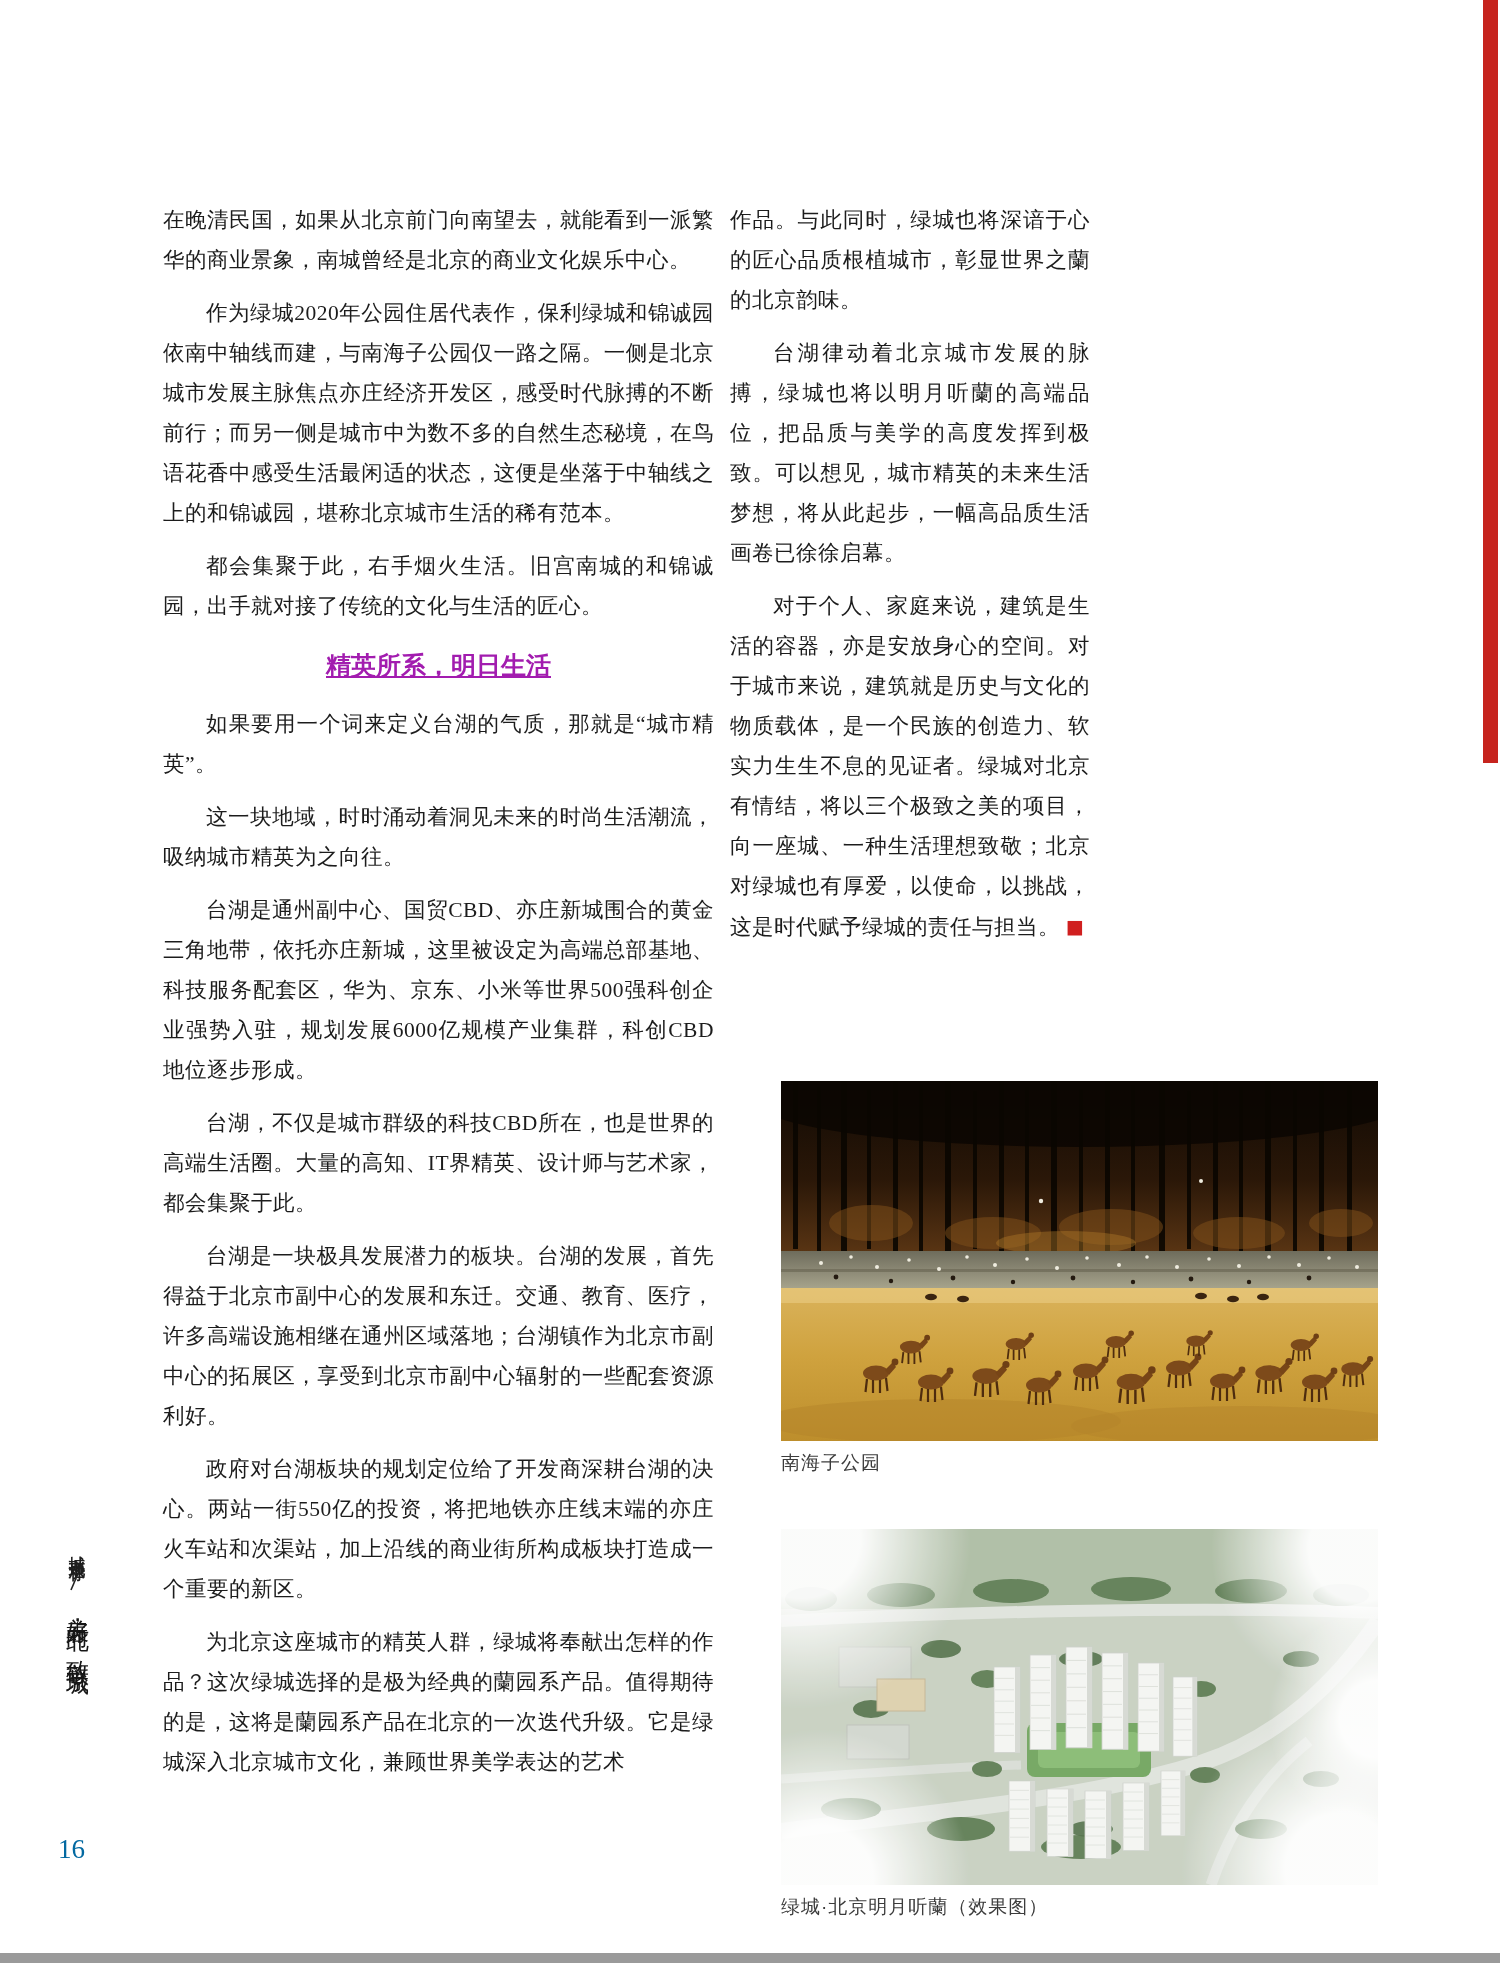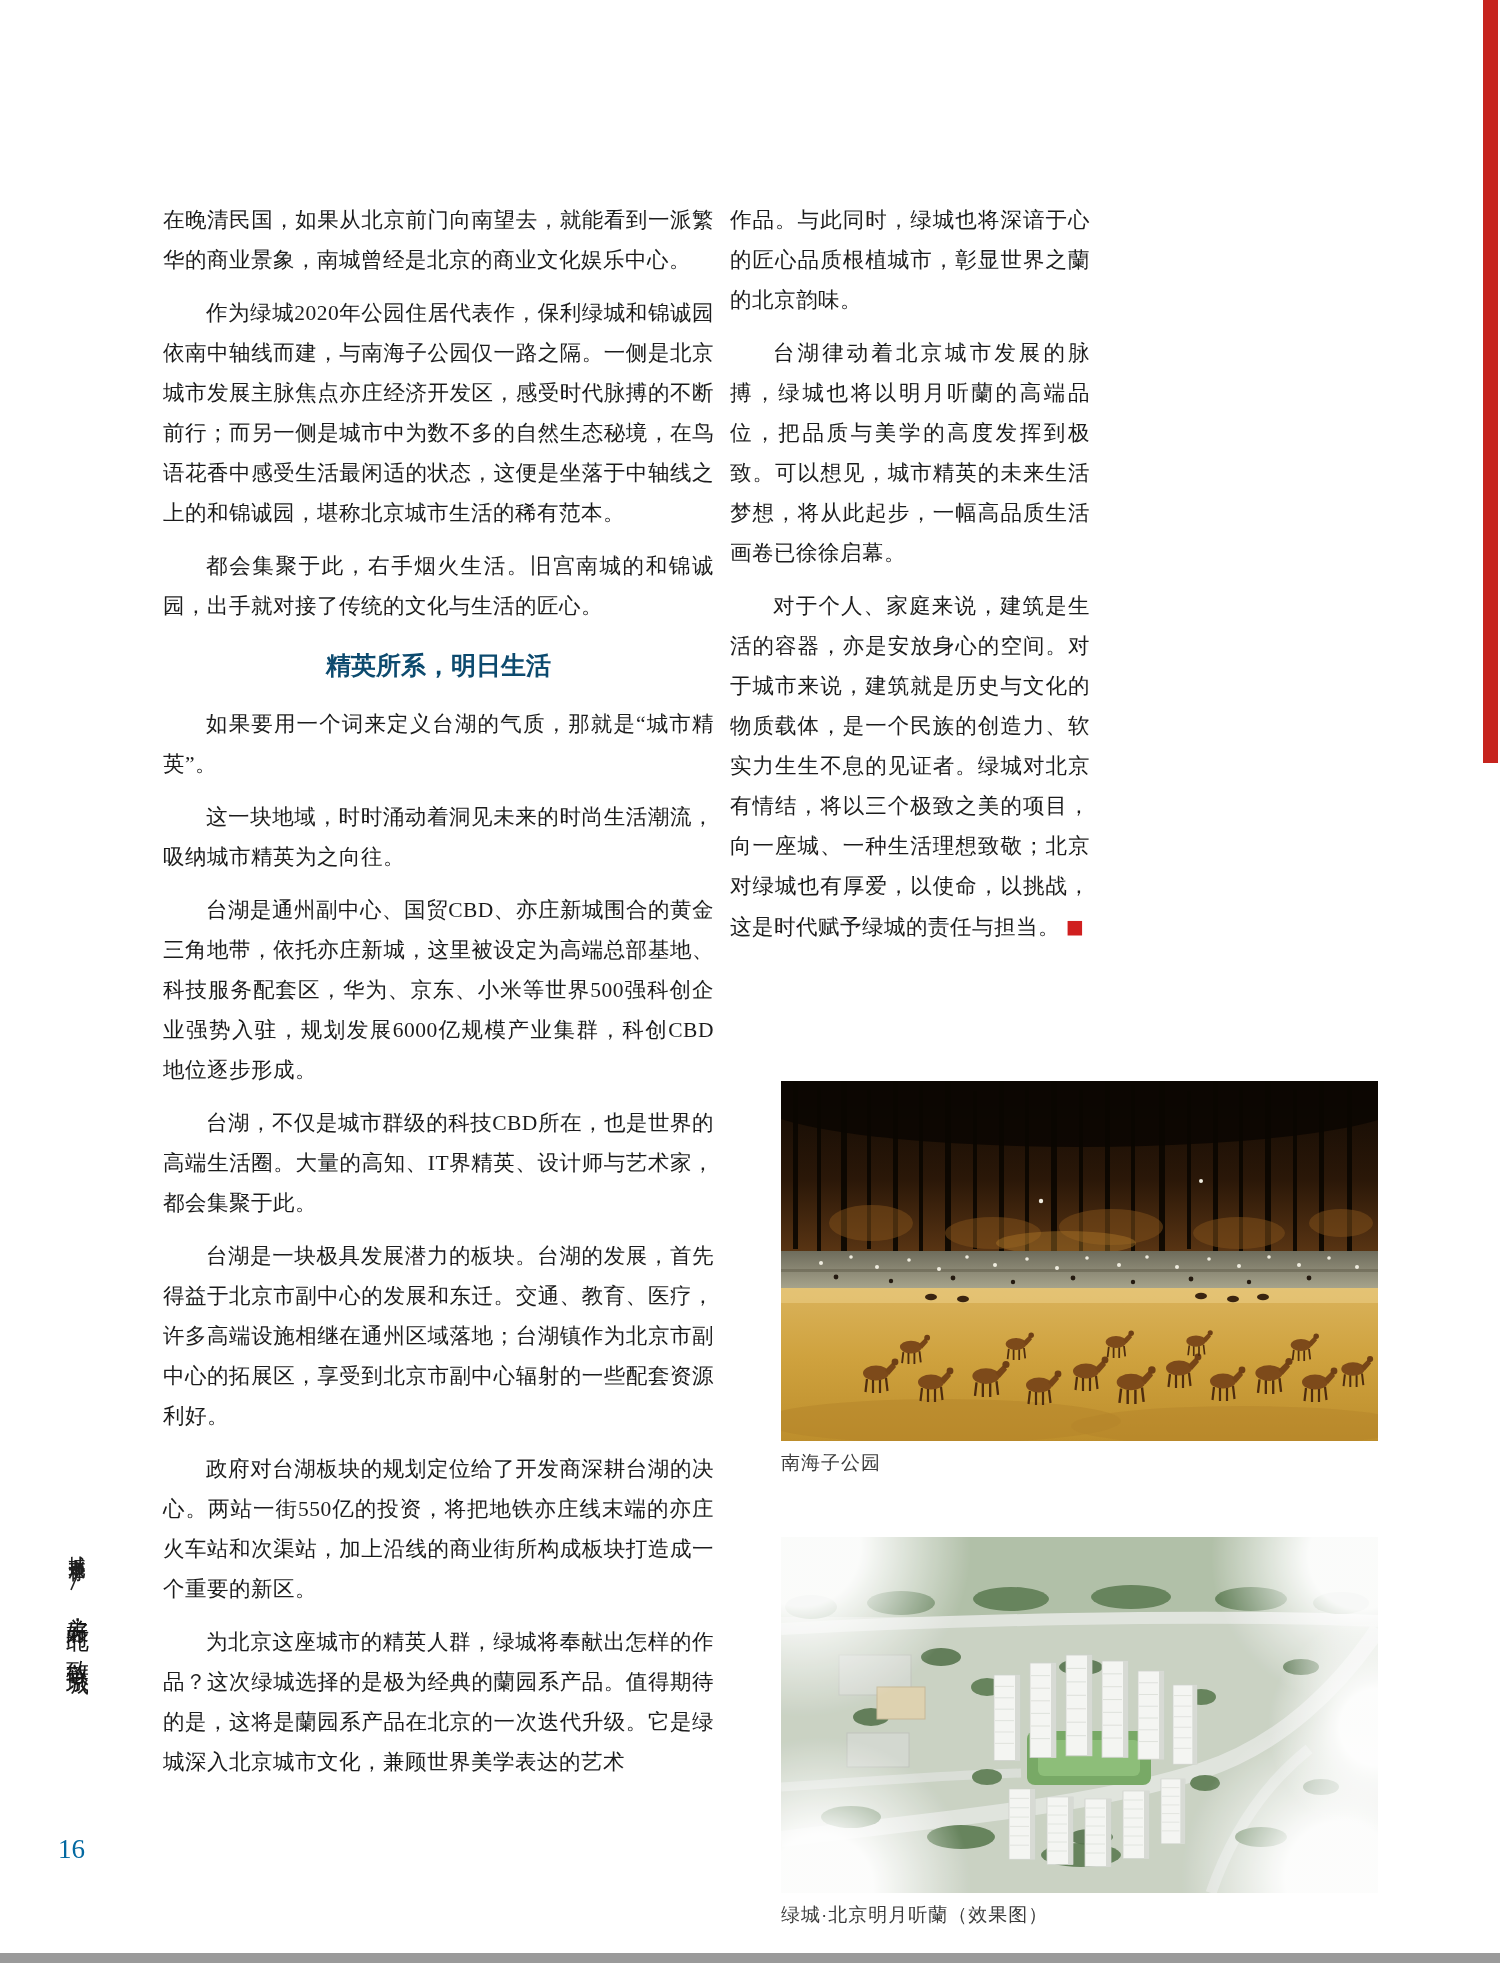--- a/index.html
+++ b/index.html
@@ -24,32 +24,33 @@
     letter-spacing:0.5px;
   }
   .indent{text-indent:2em;}
   .section-heading{
     font-family:"Liberation Sans","DejaVu Sans",sans-serif;
     font-weight:bold;
     font-size:25px;
     line-height:46px;
     text-align:center;
     margin:16px 0 16px 0;
-    color:#0c4a6e;
+    color:#a21caf;
+    text-decoration:underline;
   }
   .endmark{
     font-family:"DejaVu Sans",sans-serif;
     font-size:19px;
     margin-left:6px;
     vertical-align:1px;
   }
   
   .figures{position:absolute;left:765px;top:1065px;width:597px;}
   .figure{margin:0;padding:16px;}
-  .figure + .figure{margin-top:30px;}
+  .figure + .figure{margin-top:22px;}
   .figure svg{display:block;}
   .figure-caption{
     font-family:"Liberation Sans","DejaVu Sans",sans-serif;
     font-size:19px;
     line-height:24px;
     color:#3c3c3c;
     margin-top:10px;
     letter-spacing:1px;
   }
   

